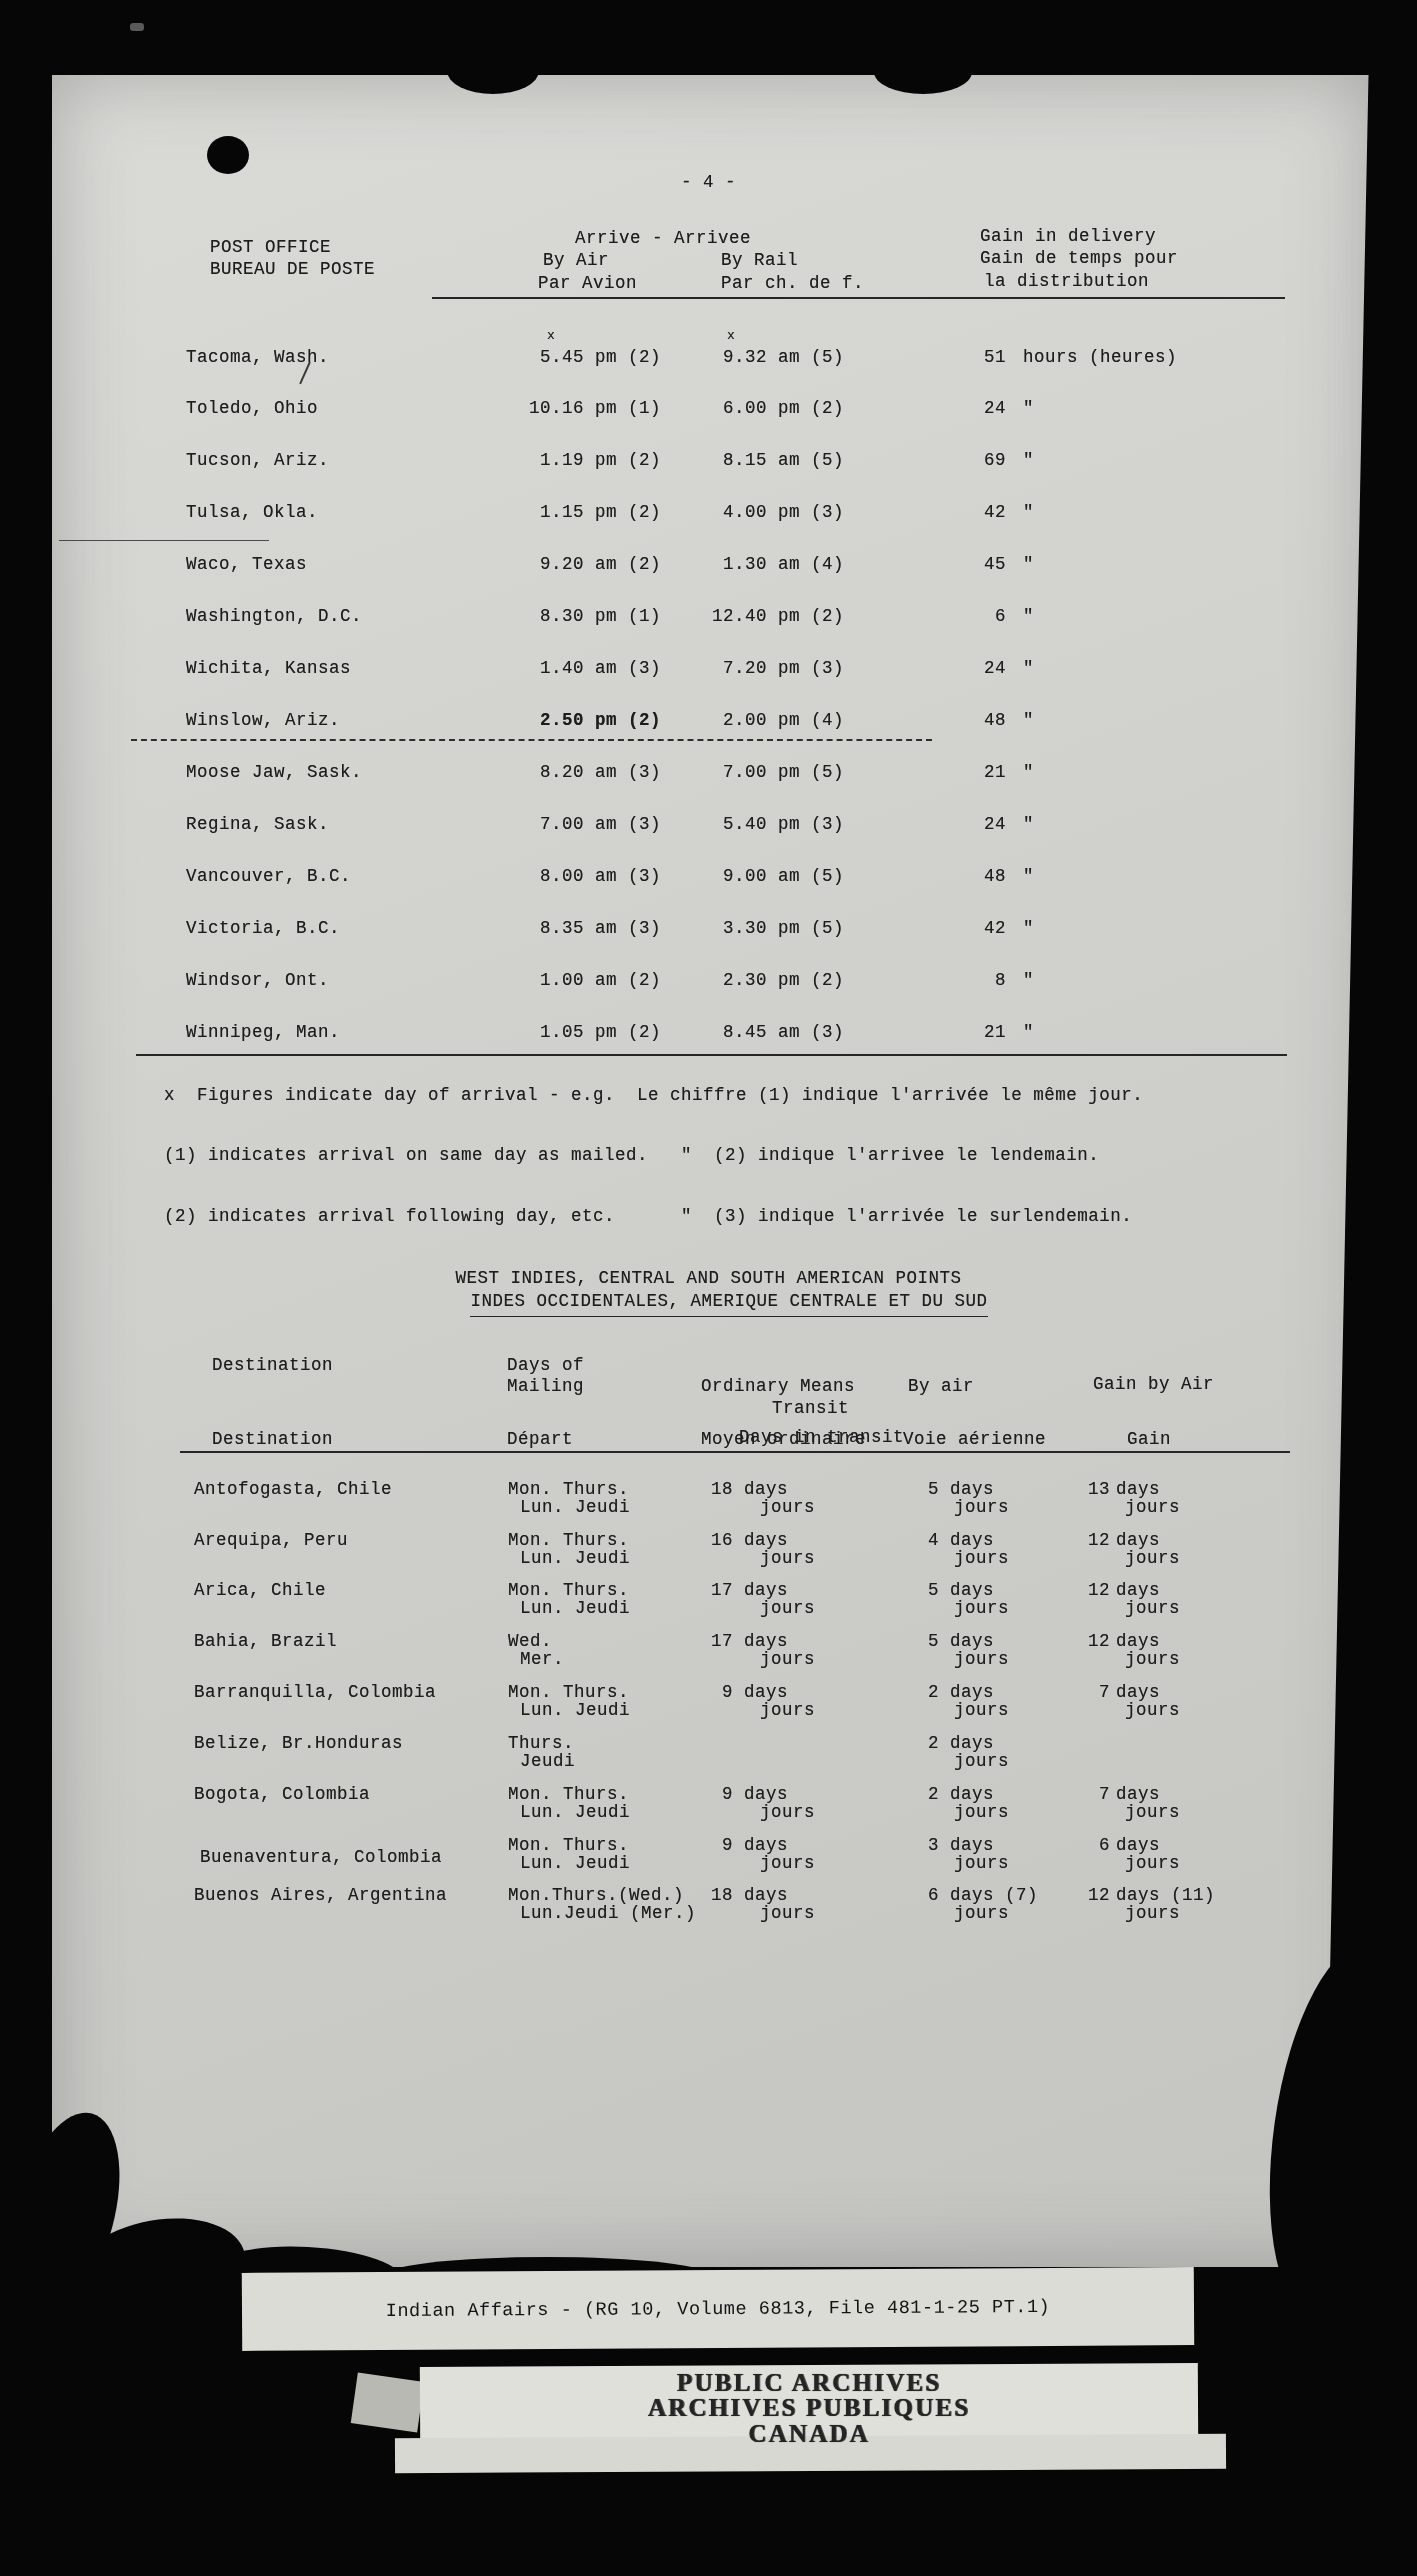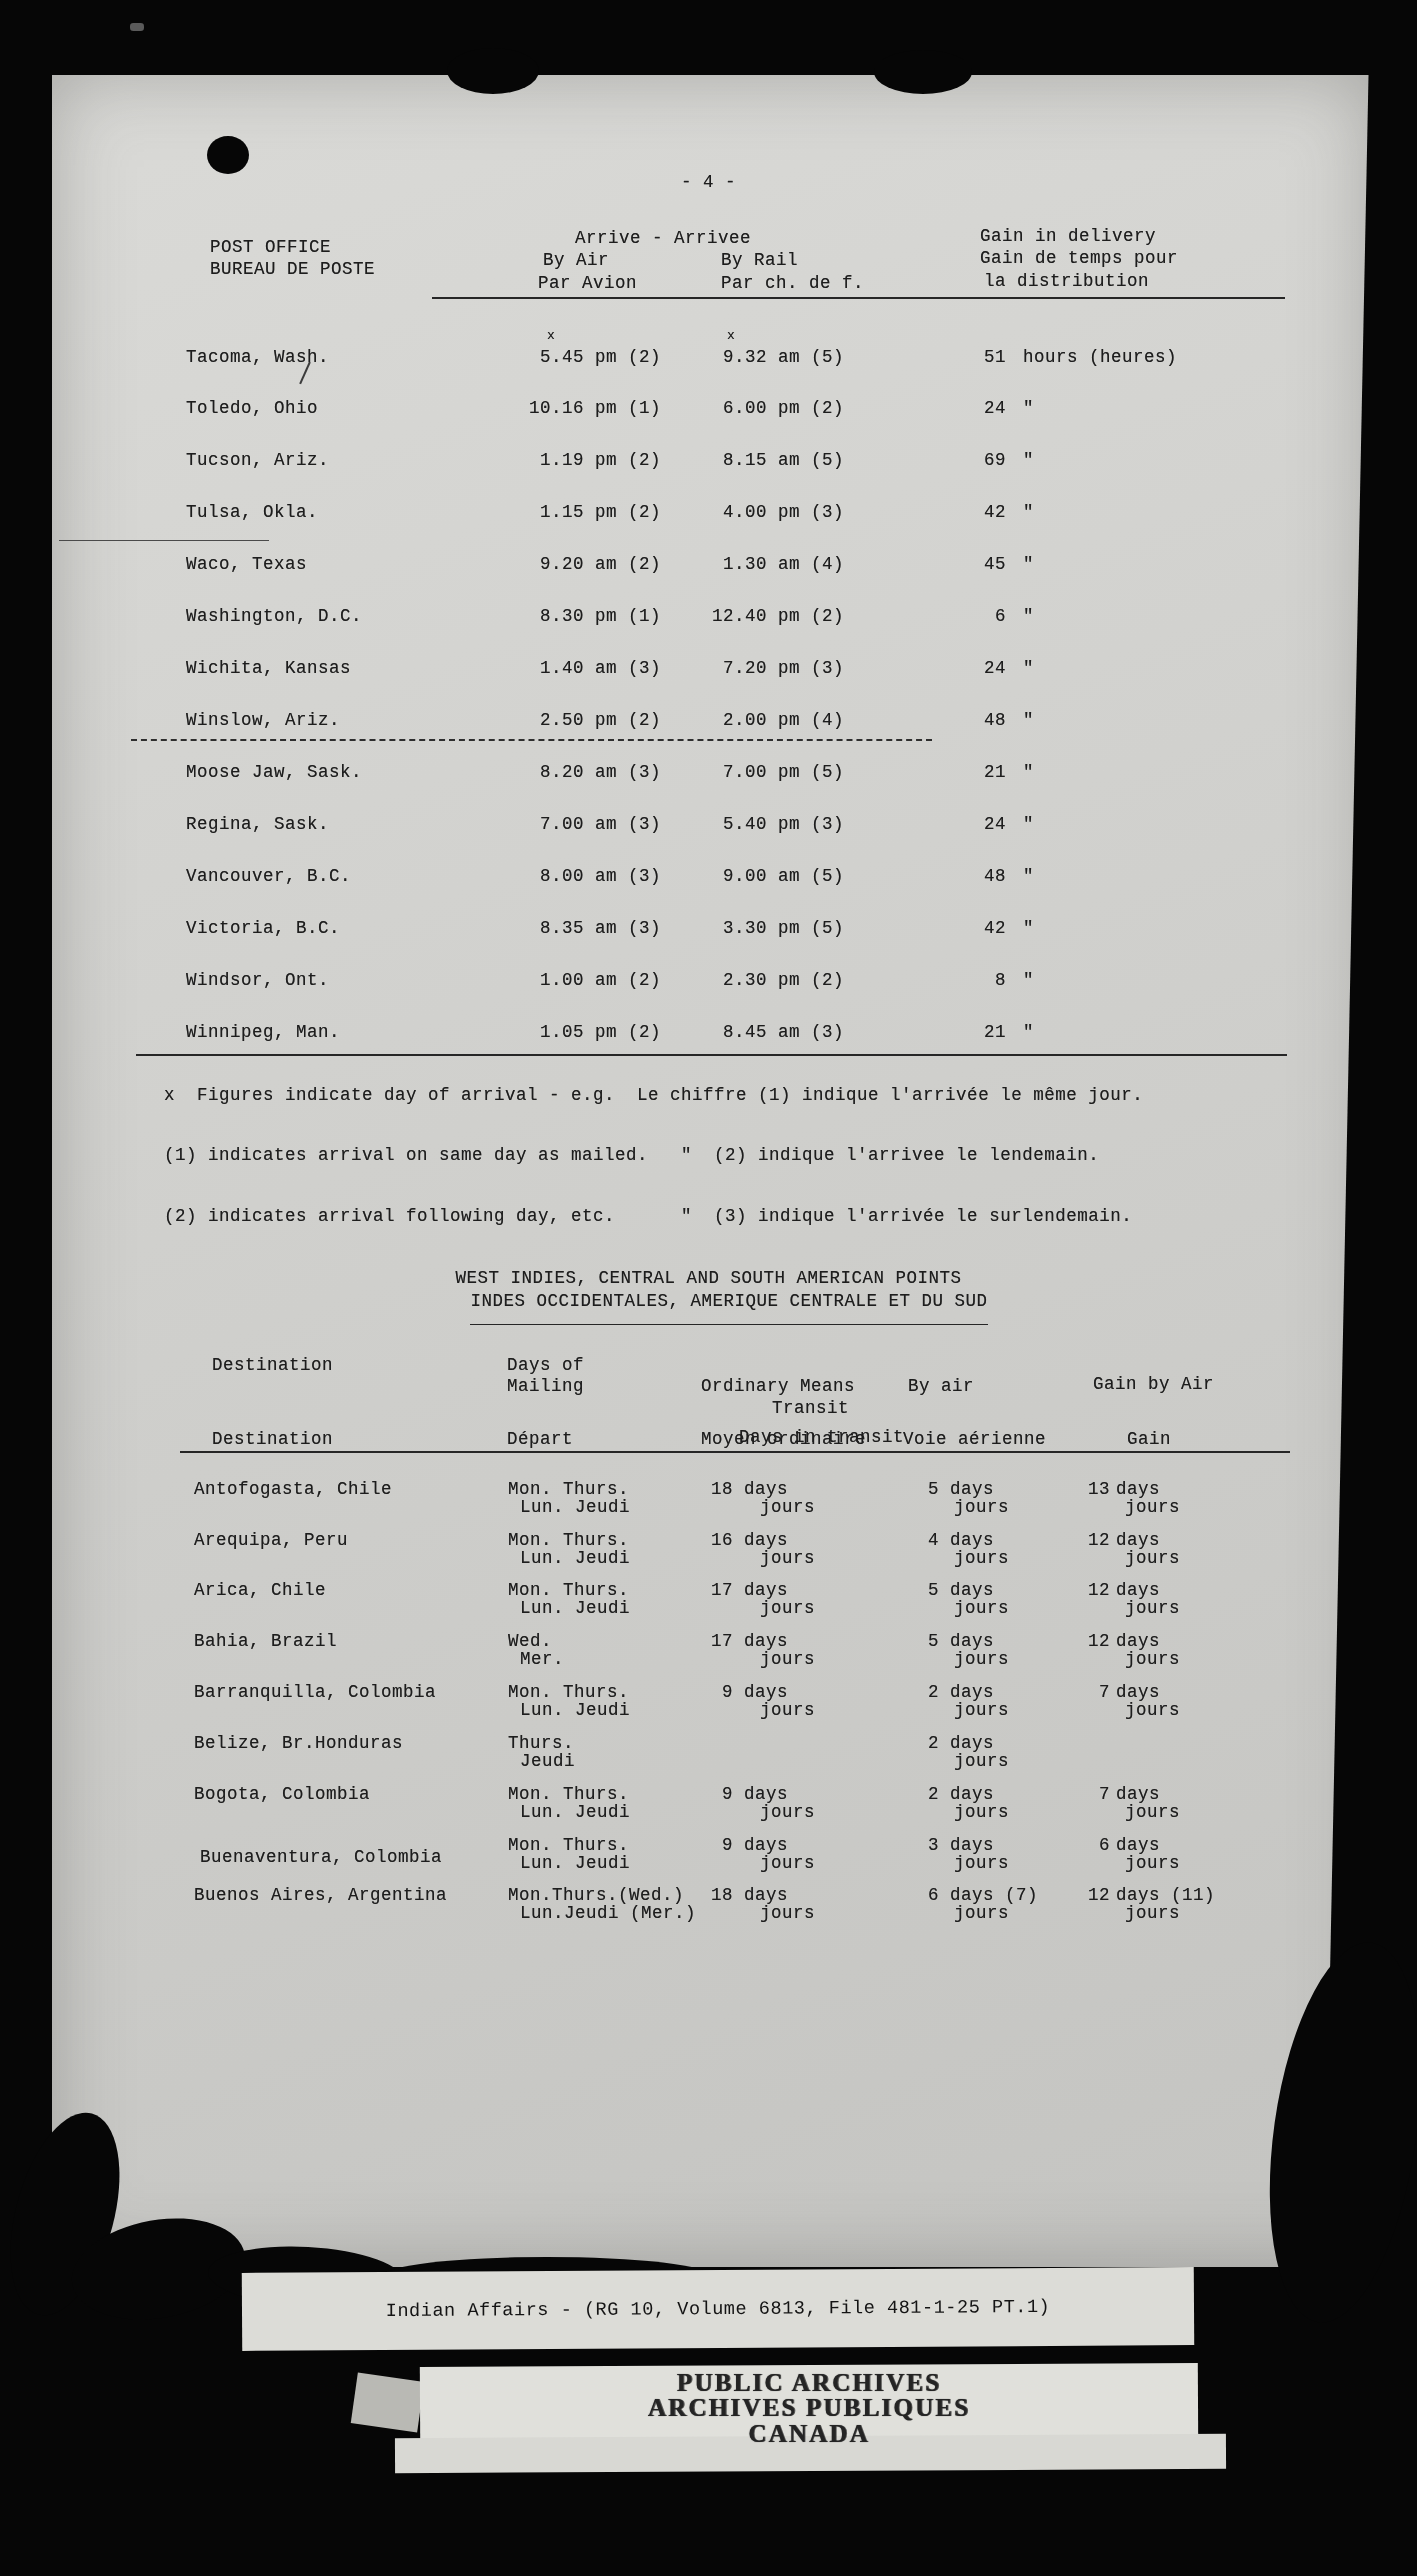--- a/index.html
+++ b/index.html
@@ -38,21 +38,21 @@
   .strip-bit { left:354px; top:2377px; width:67px; height:51px; background:#b9b9b4;
                transform:rotate(8deg); }
 
   .ref-text { font-family:"Liberation Mono","DejaVu Sans Mono",monospace; font-size:18.6px;
               color:#141414; letter-spacing:0.5px; white-space:pre; }
   .arch-line { position:absolute; left:420px; width:778px; text-align:center; z-index:7;
                font-family:"Liberation Serif","DejaVu Serif",serif; font-weight:bold;
                font-size:25px; color:#242424; letter-spacing:2.2px;
                text-shadow:1.1px 0 0 rgba(30,30,30,.7), 0 0 1.1px rgba(0,0,0,.5); }
 
-  .underlined { border-bottom:1.6px solid #262626; padding-bottom:13px;margin-left:41px; }
+  .underlined { border-bottom:1.6px solid #262626; padding-bottom:5px;margin-left:41px; }
 </style>
 </head>
 <body>
 
 <div class="paper"></div>
 
 <div class="wedge"></div>
 <div class="blob" style="left:447px; top:48px; width:92px; height:46px;"></div>
 <div class="blob" style="left:874px; top:50px; width:98px; height:44px;"></div>
 <div class="blob" style="left:207px; top:136px; width:42px; height:38px;"></div>
@@ -138,21 +138,21 @@
     <div class="t ra" style="left: 481px; top: 605px; width: 180px;">8.30 pm (1)</div>
     <div class="t ra" style="left: 664px; top: 605px; width: 180px;">12.40 pm (2)</div>
     <div class="t ra" style="left: 951px; top: 605px; width: 55px;">6</div>
     <div class="t" style="left: 1023px; top: 605px;">"</div>
     <div class="t" style="left: 186px; top: 657px;">Wichita, Kansas</div>
     <div class="t ra" style="left: 481px; top: 657px; width: 180px;">1.40 am (3)</div>
     <div class="t ra" style="left: 664px; top: 657px; width: 180px;">7.20 pm (3)</div>
     <div class="t ra" style="left: 951px; top: 657px; width: 55px;">24</div>
     <div class="t" style="left: 1023px; top: 657px;">"</div>
     <div class="t" style="left: 186px; top: 709px;">Winslow, Ariz.</div>
-    <div class="t ra" style="left: 481px; top: 709px; width: 180px;">2.50 pm (2)</div>
+    <div class="t ra" style="left: 481px; top: 709px; width: 180px; font-weight: bold;">2.50 pm (2)</div>
     <div class="t ra" style="left: 664px; top: 709px; width: 180px;">2.00 pm (4)</div>
     <div class="t ra" style="left: 951px; top: 709px; width: 55px;">48</div>
     <div class="t" style="left: 1023px; top: 709px;">"</div>
     <div class="t" style="left: 186px; top: 761px;">Moose Jaw, Sask.</div>
     <div class="t ra" style="left: 481px; top: 761px; width: 180px;">8.20 am (3)</div>
     <div class="t ra" style="left: 664px; top: 761px; width: 180px;">7.00 pm (5)</div>
     <div class="t ra" style="left: 951px; top: 761px; width: 55px;">21</div>
     <div class="t" style="left: 1023px; top: 761px;">"</div>
     <div class="t" style="left: 186px; top: 813px;">Regina, Sask.</div>
     <div class="t ra" style="left: 481px; top: 813px; width: 180px;">7.00 am (3)</div>

